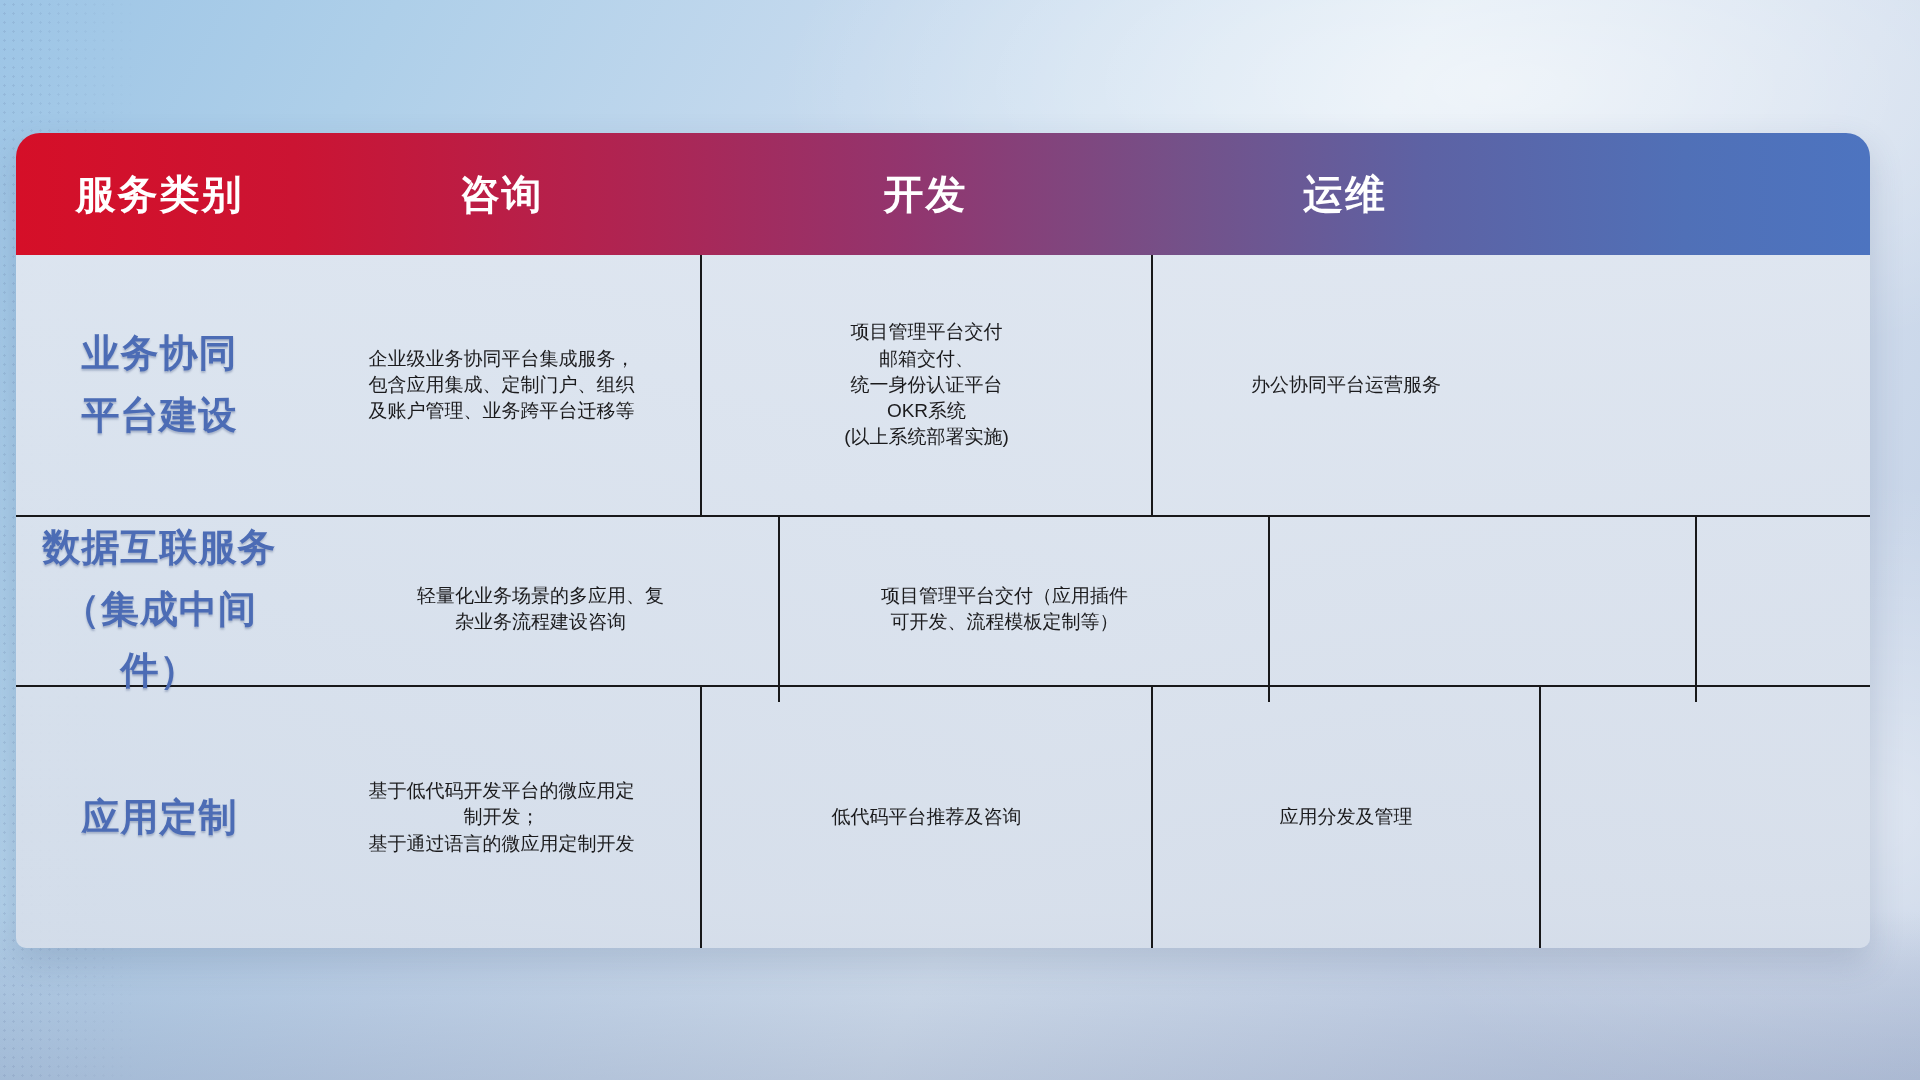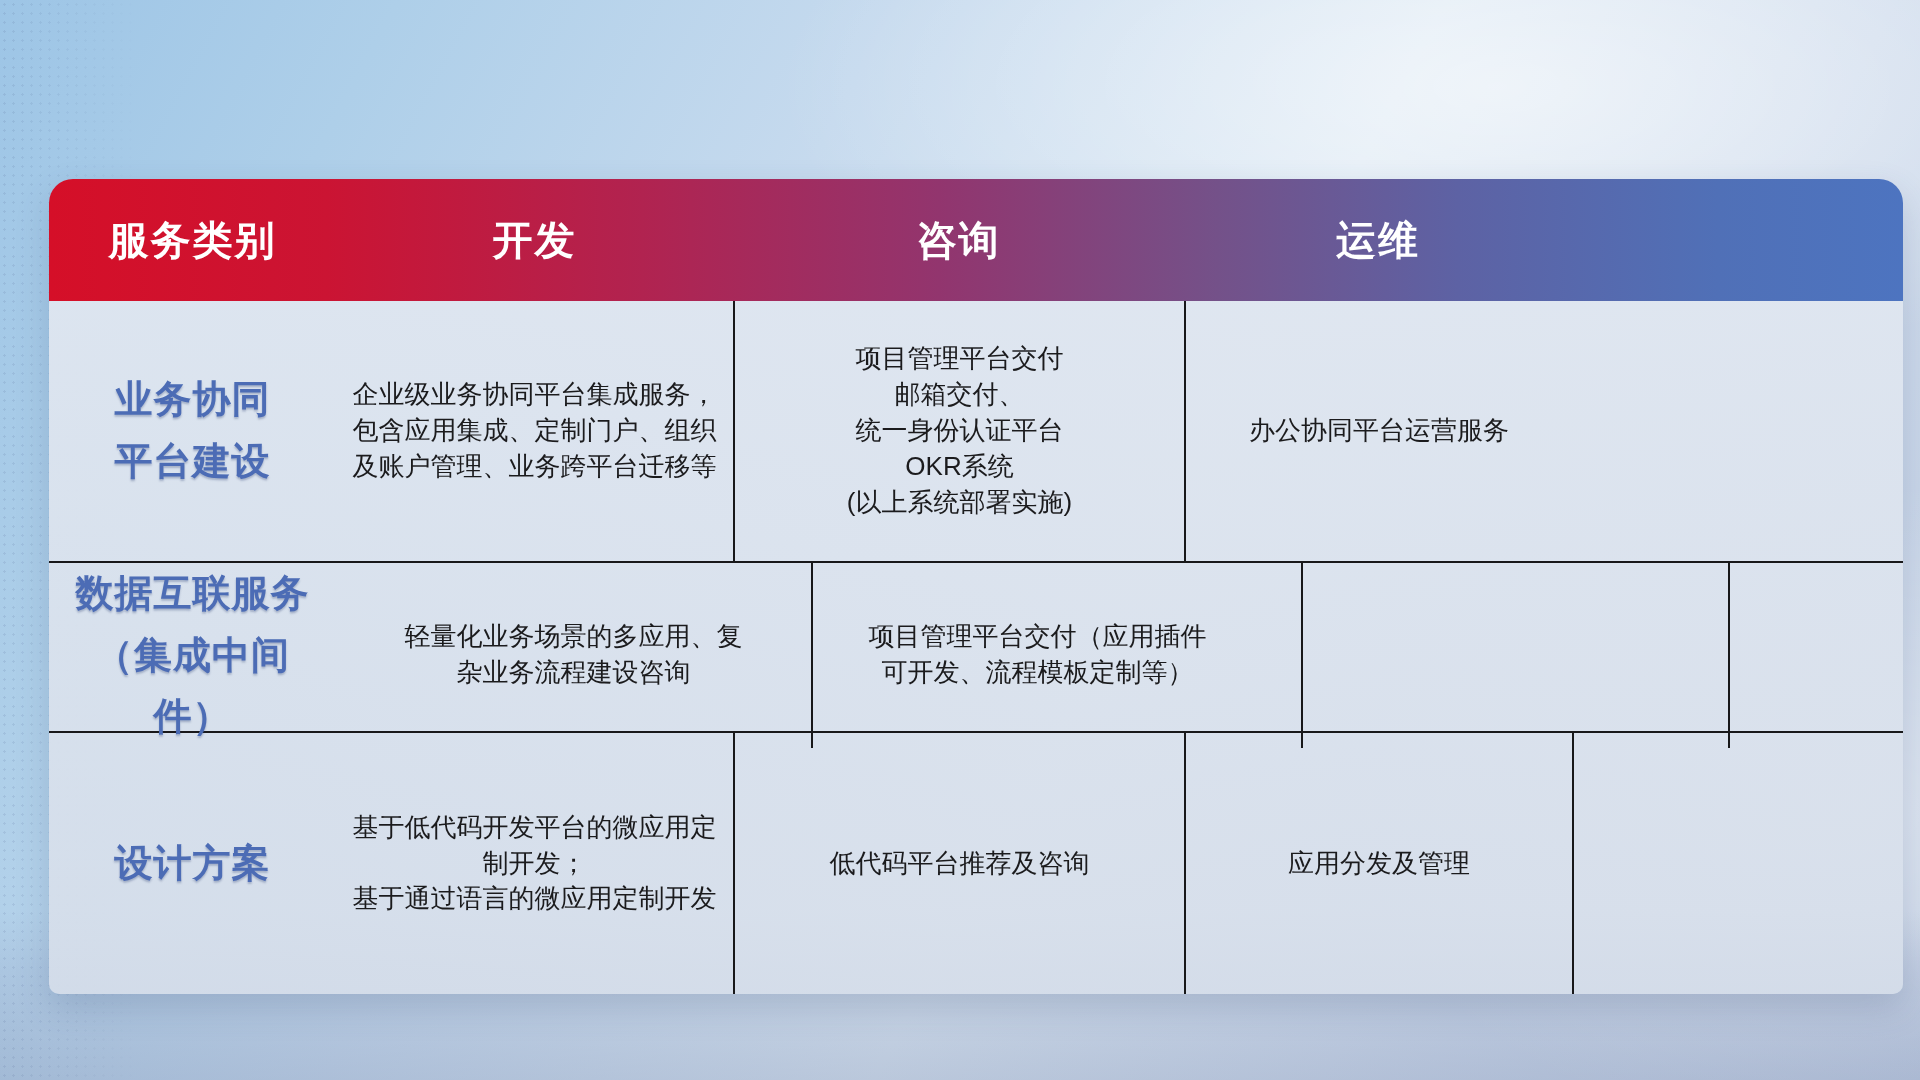--- a/index.html
+++ b/index.html
@@ -20,24 +20,23 @@
   .page::before{
     content:"";position:absolute;left:0;top:0;width:140px;height:1080px;
     background-image:radial-gradient(circle, rgba(90,110,155,0.20) 1.2px, transparent 1.4px);
     background-size:9px 9px;
     -webkit-mask-image:linear-gradient(to right, rgba(0,0,0,.8), transparent);
     mask-image:linear-gradient(to right, rgba(0,0,0,.8), transparent);
     pointer-events:none;
   }
 
   .table-card{
-    position:absolute;left:49px;top:133px;width:1854px;
+    position:absolute;left:16px;top:133px;width:1854px;
     box-shadow:0 14px 34px rgba(55,75,115,0.20);
     border-radius:24px 24px 10px 10px;
-    margin-top:46px;
   }
   .thead{
     display:grid;
     grid-template-columns:287px 397px 451px 388px 331px;
     height:122px;
     border-radius:24px 24px 0 0;
     background:linear-gradient(90deg,#d50f28 0%,#cb1433 15%,#b12350 32%,#92356e 48%,#745189 63%,#5d62a4 76%,#5070b7 90%,#4d74c0 100%);
   }
   .th{
     display:flex;align-items:center;justify-content:center;
@@ -52,40 +51,40 @@
     grid-template-columns:287px 397px 451px 388px 331px;
   }
   .trow + .trow{border-top:2px solid var(--line);}
   .r1{height:260px;}
   .r2{height:170px;gap:39px;}
   .r3{height:263px;}
   .td{
     display:flex;align-items:center;justify-content:center;
     text-align:center;white-space:pre-line;
     padding:0 12px;
-    color:#1b1b1d;font-size:26px;line-height:1.38;
+    color:#1b1b1d;font-size:19px;line-height:1.38;
   }
   .td:nth-child(n+3){border-left:2px solid var(--line);}
   .cat{
     color:#4c6cb5;font-weight:bold;font-size:38px;line-height:1.62;
     letter-spacing:1px;
     text-shadow:0 2px 2px rgba(45,65,115,0.30);
     padding:0 16px;
   }
 </style>
 </head>
 <body>
 
 <div class="page">
   <div class="table-card">
 
     <div class="thead">
       <div class="th">服务类别</div>
+      <div class="th">咨询</div>
       <div class="th">开发</div>
-      <div class="th">咨询</div>
       <div class="th">运维</div>
     </div>
 
     <div class="tbody">
 
       <div class="trow r1">
         <div class="td cat">业务协同
 平台建设</div>
         <div class="td">企业级业务协同平台集成服务，
 包含应用集成、定制门户、组织
@@ -103,21 +102,21 @@
 （集成中间件）</div>
         <div class="td">轻量化业务场景的多应用、复
 杂业务流程建设咨询</div>
         <div class="td">项目管理平台交付（应用插件
 可开发、流程模板定制等）</div>
         <div class="td"></div>
         <div class="td"></div>
       </div>
 
       <div class="trow r3">
-        <div class="td cat">设计方案</div>
+        <div class="td cat">应用定制</div>
         <div class="td">基于低代码开发平台的微应用定
 制开发；
 基于通过语言的微应用定制开发</div>
         <div class="td">低代码平台推荐及咨询</div>
         <div class="td">应用分发及管理</div>
         <div class="td"></div>
       </div>
 
     </div>
   </div>

